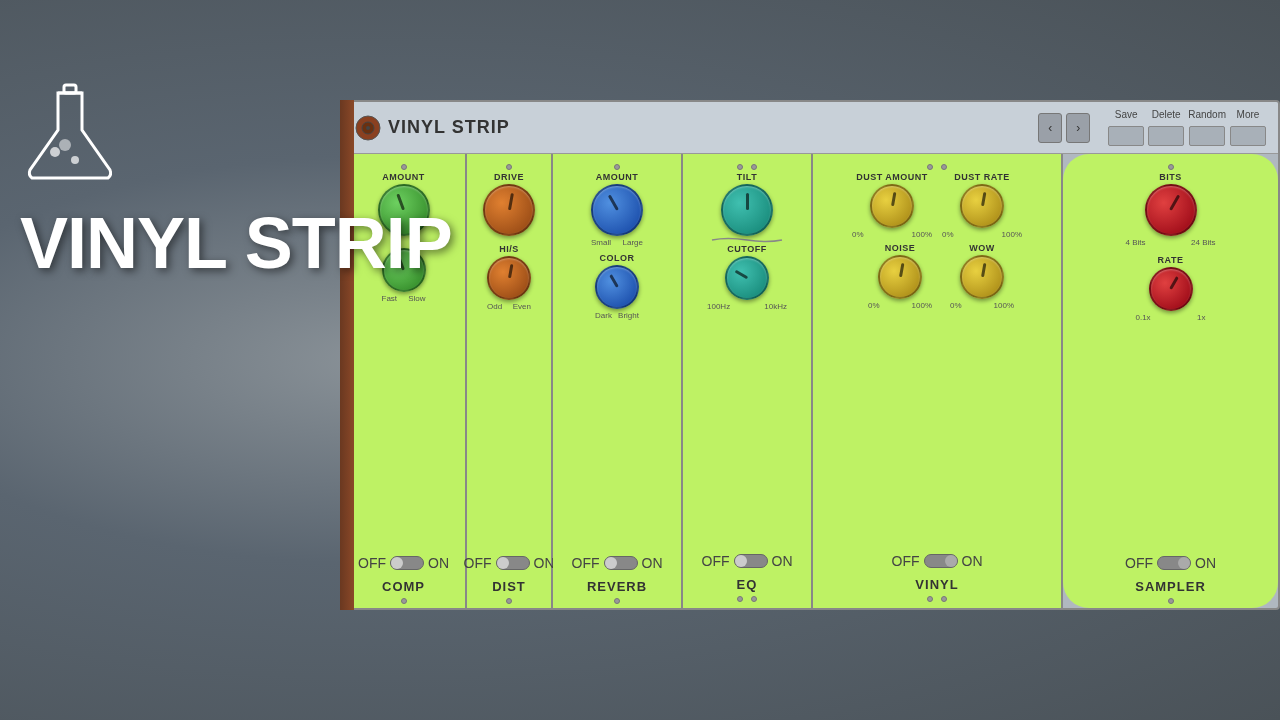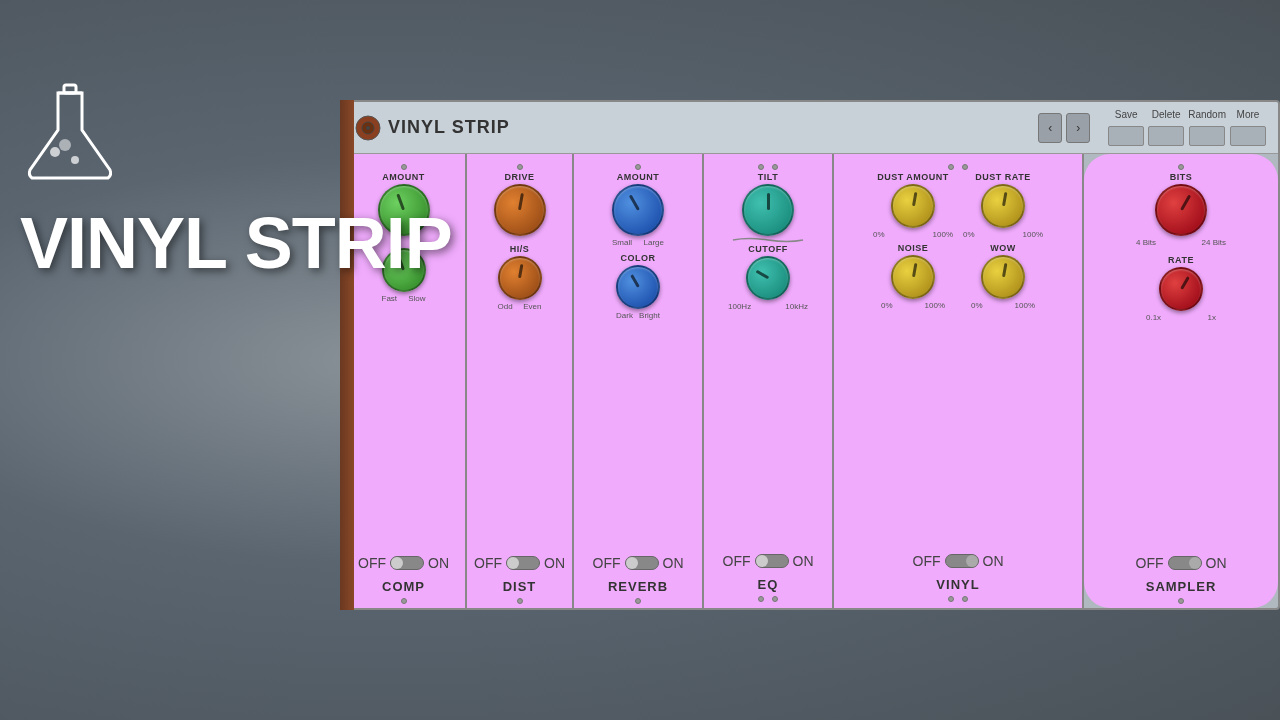--- a/index.html
+++ b/index.html
@@ -149,21 +149,21 @@
       display: flex;
       height: calc(100% - 52px);
     }
 
     .module {
       border-right: 2px solid #888;
       padding: 8px 6px 4px;
       display: flex;
       flex-direction: column;
       align-items: center;
-      background: #f0abfc;
+      background: #bef264;
       position: relative;
       flex-shrink: 0;
     }
 
     .module:last-child { border-right: none; }
 
     .module-bottom {
       margin-top: auto;
       display: flex;
       flex-direction: column;
@@ -277,21 +277,21 @@
       display: flex;
       justify-content: space-between;
       width: 100%;
       font-size: 8px;
       color: #555;
     }
 
     
     .module-comp { width: 125px; }
     
-    .module-dist { width: 107px; }
+    .module-dist { width: 86px; }
     
     .module-reverb { width: 130px; }
     
     .module-eq { width: 130px; }
     
     .module-vinyl { width: 250px; }
     
     .module-sampler { width: 130px; }
 
     
@@ -511,21 +511,21 @@
       </div>
     </div>
 
     <div class="module module-vinyl">
       <div class="dots-row">
         <div class="small-dot"></div>
         <div class="small-dot"></div>
       </div>
       <div style="display:flex; gap:10px; flex:1;">
 
-        <div style="display:flex; flex-direction:column; align-items:center; gap:4px;">
+        <div style="display:flex; flex-direction:column; align-items:flex-end; gap:4px;">
           <div class="knob-wrap">
             <div class="knob-label">DUST AMOUNT</div>
             <div class="knob knob-md knob-yellow"></div>
             <div class="knob-scale" style="width:80px">
               <span>0%</span>
               <span>100%</span>
             </div>
           </div>
           <div class="knob-wrap">
             <div class="knob-label">NOISE</div>

